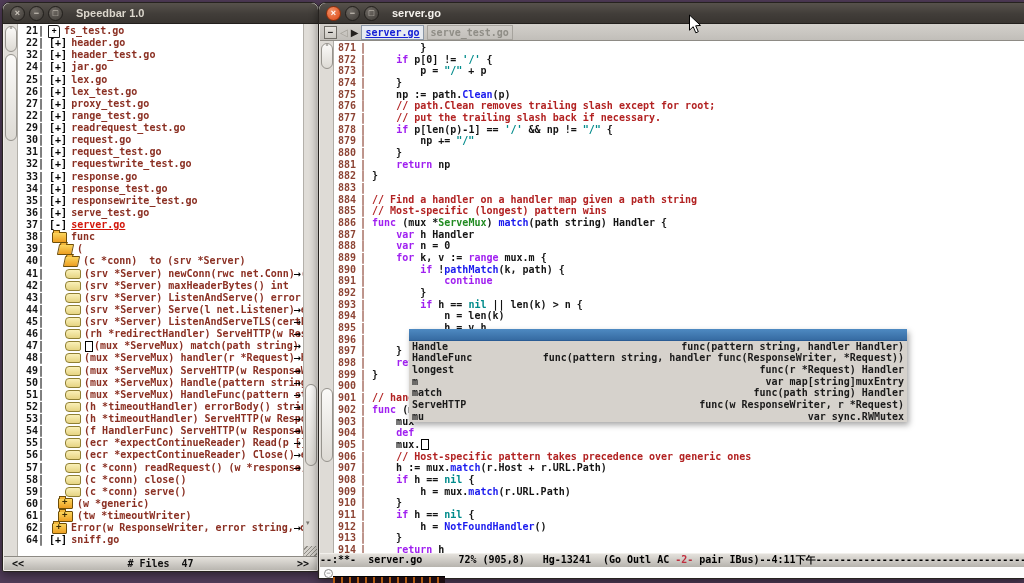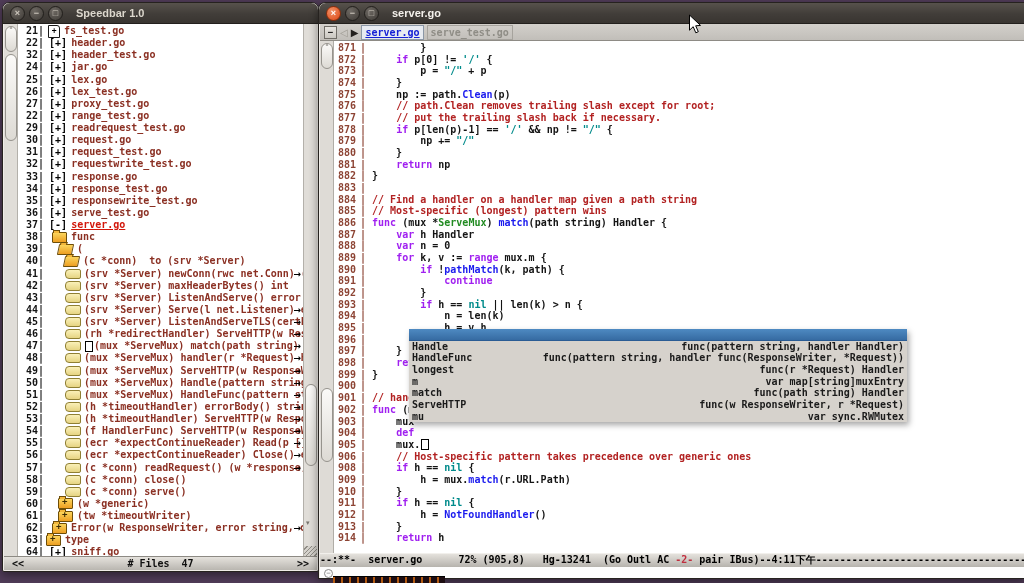--- a/index.html
+++ b/index.html
@@ -172,21 +172,20 @@
       <div class="sb-row"><span class="sb-num">53|</span><span style="display: inline-block; width: 21px; flex: 0 0 auto;"></span><span class="ic ic-tag"></span><span class="sb-text">(h *timeoutHandler) ServeHTTP(w Respo</span><span class="trunc">→</span></div>
       <div class="sb-row"><span class="sb-num">54|</span><span style="display: inline-block; width: 21px; flex: 0 0 auto;"></span><span class="ic ic-tag"></span><span class="sb-text">(f HandlerFunc) ServeHTTP(w ResponseW</span><span class="trunc">→</span></div>
       <div class="sb-row"><span class="sb-num">55|</span><span style="display: inline-block; width: 21px; flex: 0 0 auto;"></span><span class="ic ic-tag"></span><span class="sb-text">(ecr *expectContinueReader) Read(p []</span><span class="trunc">→</span></div>
       <div class="sb-row"><span class="sb-num">56|</span><span style="display: inline-block; width: 21px; flex: 0 0 auto;"></span><span class="ic ic-tag"></span><span class="sb-text">(ecr *expectContinueReader) Close() e</span><span class="trunc">→</span></div>
       <div class="sb-row"><span class="sb-num">57|</span><span style="display: inline-block; width: 21px; flex: 0 0 auto;"></span><span class="ic ic-tag"></span><span class="sb-text">(c *conn) readRequest() (w *response,</span><span class="trunc">→</span></div>
       <div class="sb-row"><span class="sb-num">58|</span><span style="display: inline-block; width: 21px; flex: 0 0 auto;"></span><span class="ic ic-tag"></span><span class="sb-text">(c *conn) close()</span></div>
       <div class="sb-row"><span class="sb-num">59|</span><span style="display: inline-block; width: 21px; flex: 0 0 auto;"></span><span class="ic ic-tag"></span><span class="sb-text">(c *conn) serve()</span></div>
       <div class="sb-row"><span class="sb-num">60|</span><span style="display: inline-block; width: 14px; flex: 0 0 auto;"></span><span class="ic ic-folder-plus"></span><span class="sb-text">(w *generic)</span></div>
       <div class="sb-row"><span class="sb-num">61|</span><span style="display: inline-block; width: 14px; flex: 0 0 auto;"></span><span class="ic ic-folder-plus"></span><span class="sb-text">(tw *timeoutWriter)</span></div>
       <div class="sb-row"><span class="sb-num">62|</span><span style="display: inline-block; width: 8px; flex: 0 0 auto;"></span><span class="ic ic-folder-plus"></span><span class="sb-text">Error(w ResponseWriter, error string, c</span><span class="trunc">→</span></div>
-      <div class="sb-row"><span class="sb-num">63|</span><span style="display: inline-block; width: 2px; flex: 0 0 auto;"></span><span class="ic ic-folder-plus"></span><span class="sb-text">type</span></div>
       <div class="sb-row"><span class="sb-num">64|</span><span style="display: inline-block; width: 4px; flex: 0 0 auto;"></span><span class="ic ic-plus">[+]</span><span class="sb-text">sniff.go</span></div>
     </div>
   <div class="grip"></div>
   <div class="sb-status">
     <span class="l">&lt;&lt;</span>
     <span class="c"># Files  47</span>
     <span class="r">&gt;&gt;</span>
   </div>
 </div>
 
@@ -241,20 +240,21 @@
         <div class="crow"><span class="lnum">897</span><span class="lsep">|</span><span class="tk-p">    }</span></div>
         <div class="crow"><span class="lnum">898</span><span class="lsep">|</span><span class="tk-p">    </span><span class="tk-k">ret</span></div>
         <div class="crow"><span class="lnum">899</span><span class="lsep">|</span><span class="tk-p">}</span></div>
         <div class="crow"><span class="lnum">900</span><span class="lsep">|</span></div>
         <div class="crow"><span class="lnum">901</span><span class="lsep">|</span><span class="tk-c">// hand</span></div>
         <div class="crow"><span class="lnum">902</span><span class="lsep">|</span><span class="tk-k">func</span><span class="tk-p"> (m</span></div>
         <div class="crow"><span class="lnum">903</span><span class="lsep">|</span><span class="tk-p">    mux</span></div>
         <div class="crow"><span class="lnum">904</span><span class="lsep">|</span><span class="tk-p">    </span><span class="tk-k">def</span></div>
         <div class="crow"><span class="lnum">905</span><span class="lsep">|</span><span class="tk-p">    mux.</span><span class="cursor-box"></span></div>
         <div class="crow"><span class="lnum">906</span><span class="lsep">|</span><span class="tk-p">    </span><span class="tk-c">// Host-specific pattern takes precedence over generic ones</span></div>
+        <div class="crow"><span class="lnum">907</span><span class="lsep">|</span><span class="tk-p">    h := mux.</span><span class="tk-f">match</span><span class="tk-p">(r.Host + r.URL.Path)</span></div>
         <div class="crow"><span class="lnum">908</span><span class="lsep">|</span><span class="tk-p">    </span><span class="tk-k">if</span><span class="tk-p"> h == </span><span class="tk-s">nil</span><span class="tk-p"> {</span></div>
         <div class="crow"><span class="lnum">909</span><span class="lsep">|</span><span class="tk-p">        h = mux.</span><span class="tk-f">match</span><span class="tk-p">(r.URL.Path)</span></div>
         <div class="crow"><span class="lnum">910</span><span class="lsep">|</span><span class="tk-p">    }</span></div>
         <div class="crow"><span class="lnum">911</span><span class="lsep">|</span><span class="tk-p">    </span><span class="tk-k">if</span><span class="tk-p"> h == </span><span class="tk-s">nil</span><span class="tk-p"> {</span></div>
         <div class="crow"><span class="lnum">912</span><span class="lsep">|</span><span class="tk-p">        h = </span><span class="tk-f">NotFoundHandler</span><span class="tk-p">()</span></div>
         <div class="crow"><span class="lnum">913</span><span class="lsep">|</span><span class="tk-p">    }</span></div>
         <div class="crow"><span class="lnum">914</span><span class="lsep">|</span><span class="tk-p">    </span><span class="tk-k">return</span><span class="tk-p"> h</span></div>
       </div>
     <div class="popup">
       <div class="pop-sel"></div>

